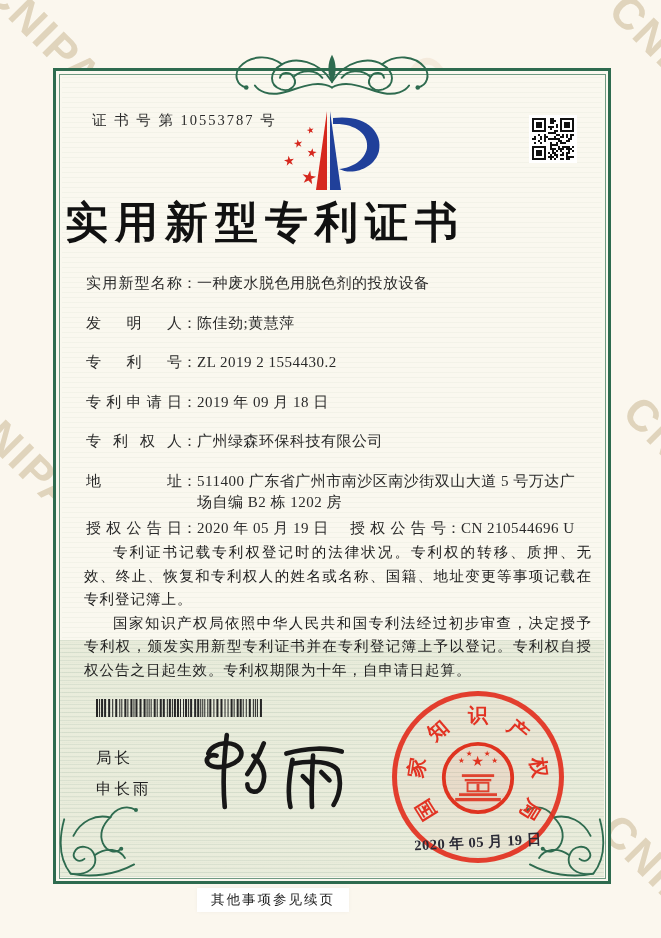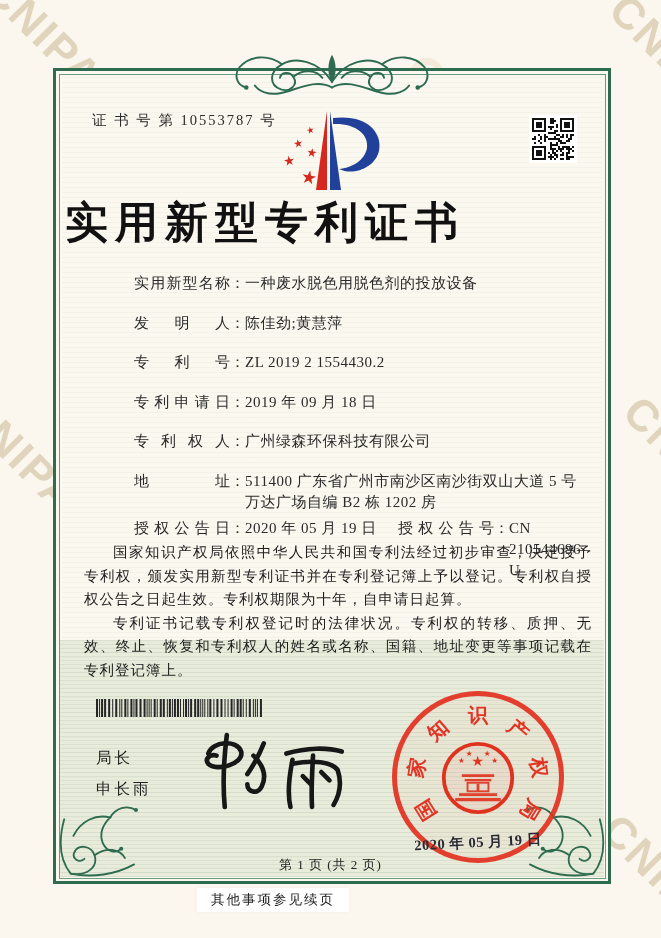--- a/index.html
+++ b/index.html
@@ -41,21 +41,21 @@
   
   .cert-no { position:absolute; left:92px; top:111px; font-size:14.5px; color:#2b2b2b; letter-spacing:2px; z-index:2;}
   .logo { position:absolute; left:280px; top:106px; width:110px; height:94px; z-index:2; }
   .qr { position:absolute; left:529px; top:115px; width:48px; height:48px; background:#fff; padding:3px; z-index:2; }
   .qr svg { width:100%; height:100%; display:block; }
   .title { position:absolute; left:0; width:530px; top:194px; text-align:center;
            font-size:43px; font-weight:bold; color:#111; letter-spacing:7px; z-index:2; }
 
   
   .fields { position:absolute; left:86px; top:273px; width:504px; font-size:15px; color:#2a2a2a; z-index:2; }
-  .row { display:flex; line-height:21px; margin-bottom:18.5px;margin-left:48px; }
+  .row { display:flex; line-height:21px; margin-bottom:18.5px; }
   .flabel { display:inline-block; width:96px; text-align:justify; text-align-last:justify; flex:0 0 96px; }
   .colon { flex:0 0 14px; }
   .fvalue { flex:1; letter-spacing:.5px; }
   .row-addr { margin-bottom:5px; }
   .row-grant .g1 { display:flex; width:256px; flex:0 0 256px; }
   .row-grant .g2 { display:flex; flex:1; margin-left:8px; }
 
   
   .legal { position:absolute; left:84px; top:541px; width:508px; font-size:14.5px; line-height:23.5px;
            color:#1d1d1d; letter-spacing:1px; text-align:justify; z-index:2; }
@@ -338,22 +338,22 @@
       </span>
       <span class="g2">
         <span class="flabel">授权公告号</span>
           <span class="colon">：</span>
         <span class="fvalue">CN 210544696 U</span>
       </span>
     </div>
   </div>
 
   <div class="legal">
+    <p>专利证书记载专利权登记时的法律状况。专利权的转移、质押、无效、终止、恢复和专利权人的姓名或名称、国籍、地址变更等事项记载在专利登记簿上。</p>
     <p>国家知识产权局依照中华人民共和国专利法经过初步审查，决定授予专利权，颁发实用新型专利证书并在专利登记簿上予以登记。专利权自授权公告之日起生效。专利权期限为十年，自申请日起算。</p>
-    <p>专利证书记载专利权登记时的法律状况。专利权的转移、质押、无效、终止、恢复和专利权人的姓名或名称、国籍、地址变更等事项记载在专利登记簿上。</p>
   </div>
 
   <div class="barcode">
       <svg viewBox="0 0 168 20" preserveAspectRatio="none">
         <rect x="0" y="0" width="2" height="20" fill="#262626"></rect>
         <rect x="3" y="0" width="1" height="20" fill="#262626"></rect>
         <rect x="5" y="0" width="2" height="20" fill="#262626"></rect>
         <rect x="8" y="0" width="2" height="20" fill="#262626"></rect>
         <rect x="12" y="0" width="2" height="20" fill="#262626"></rect>
         <rect x="16" y="0" width="1" height="20" fill="#262626"></rect>
@@ -456,18 +456,17 @@
           <rect x="29" y="45" width="22" height="9" fill="none" stroke="#df3320" stroke-width="2"></rect>
           <rect x="38.5" y="46" width="3" height="8"></rect>
           <rect x="20" y="56" width="40" height="3"></rect>
           <rect x="16" y="61" width="48" height="3.5"></rect>
         </g>
       </svg>
     </div>
     <div class="seal-date">2020 年 05 月 19 日</div>
   </div>
 
-  <div class="page-info">第 1 页 (共 2 页)</div>
   <div class="note-wrap">
     <span class="note">其他事项参见续页</span>
   </div>
 
 </div>
 
 </body></html>

